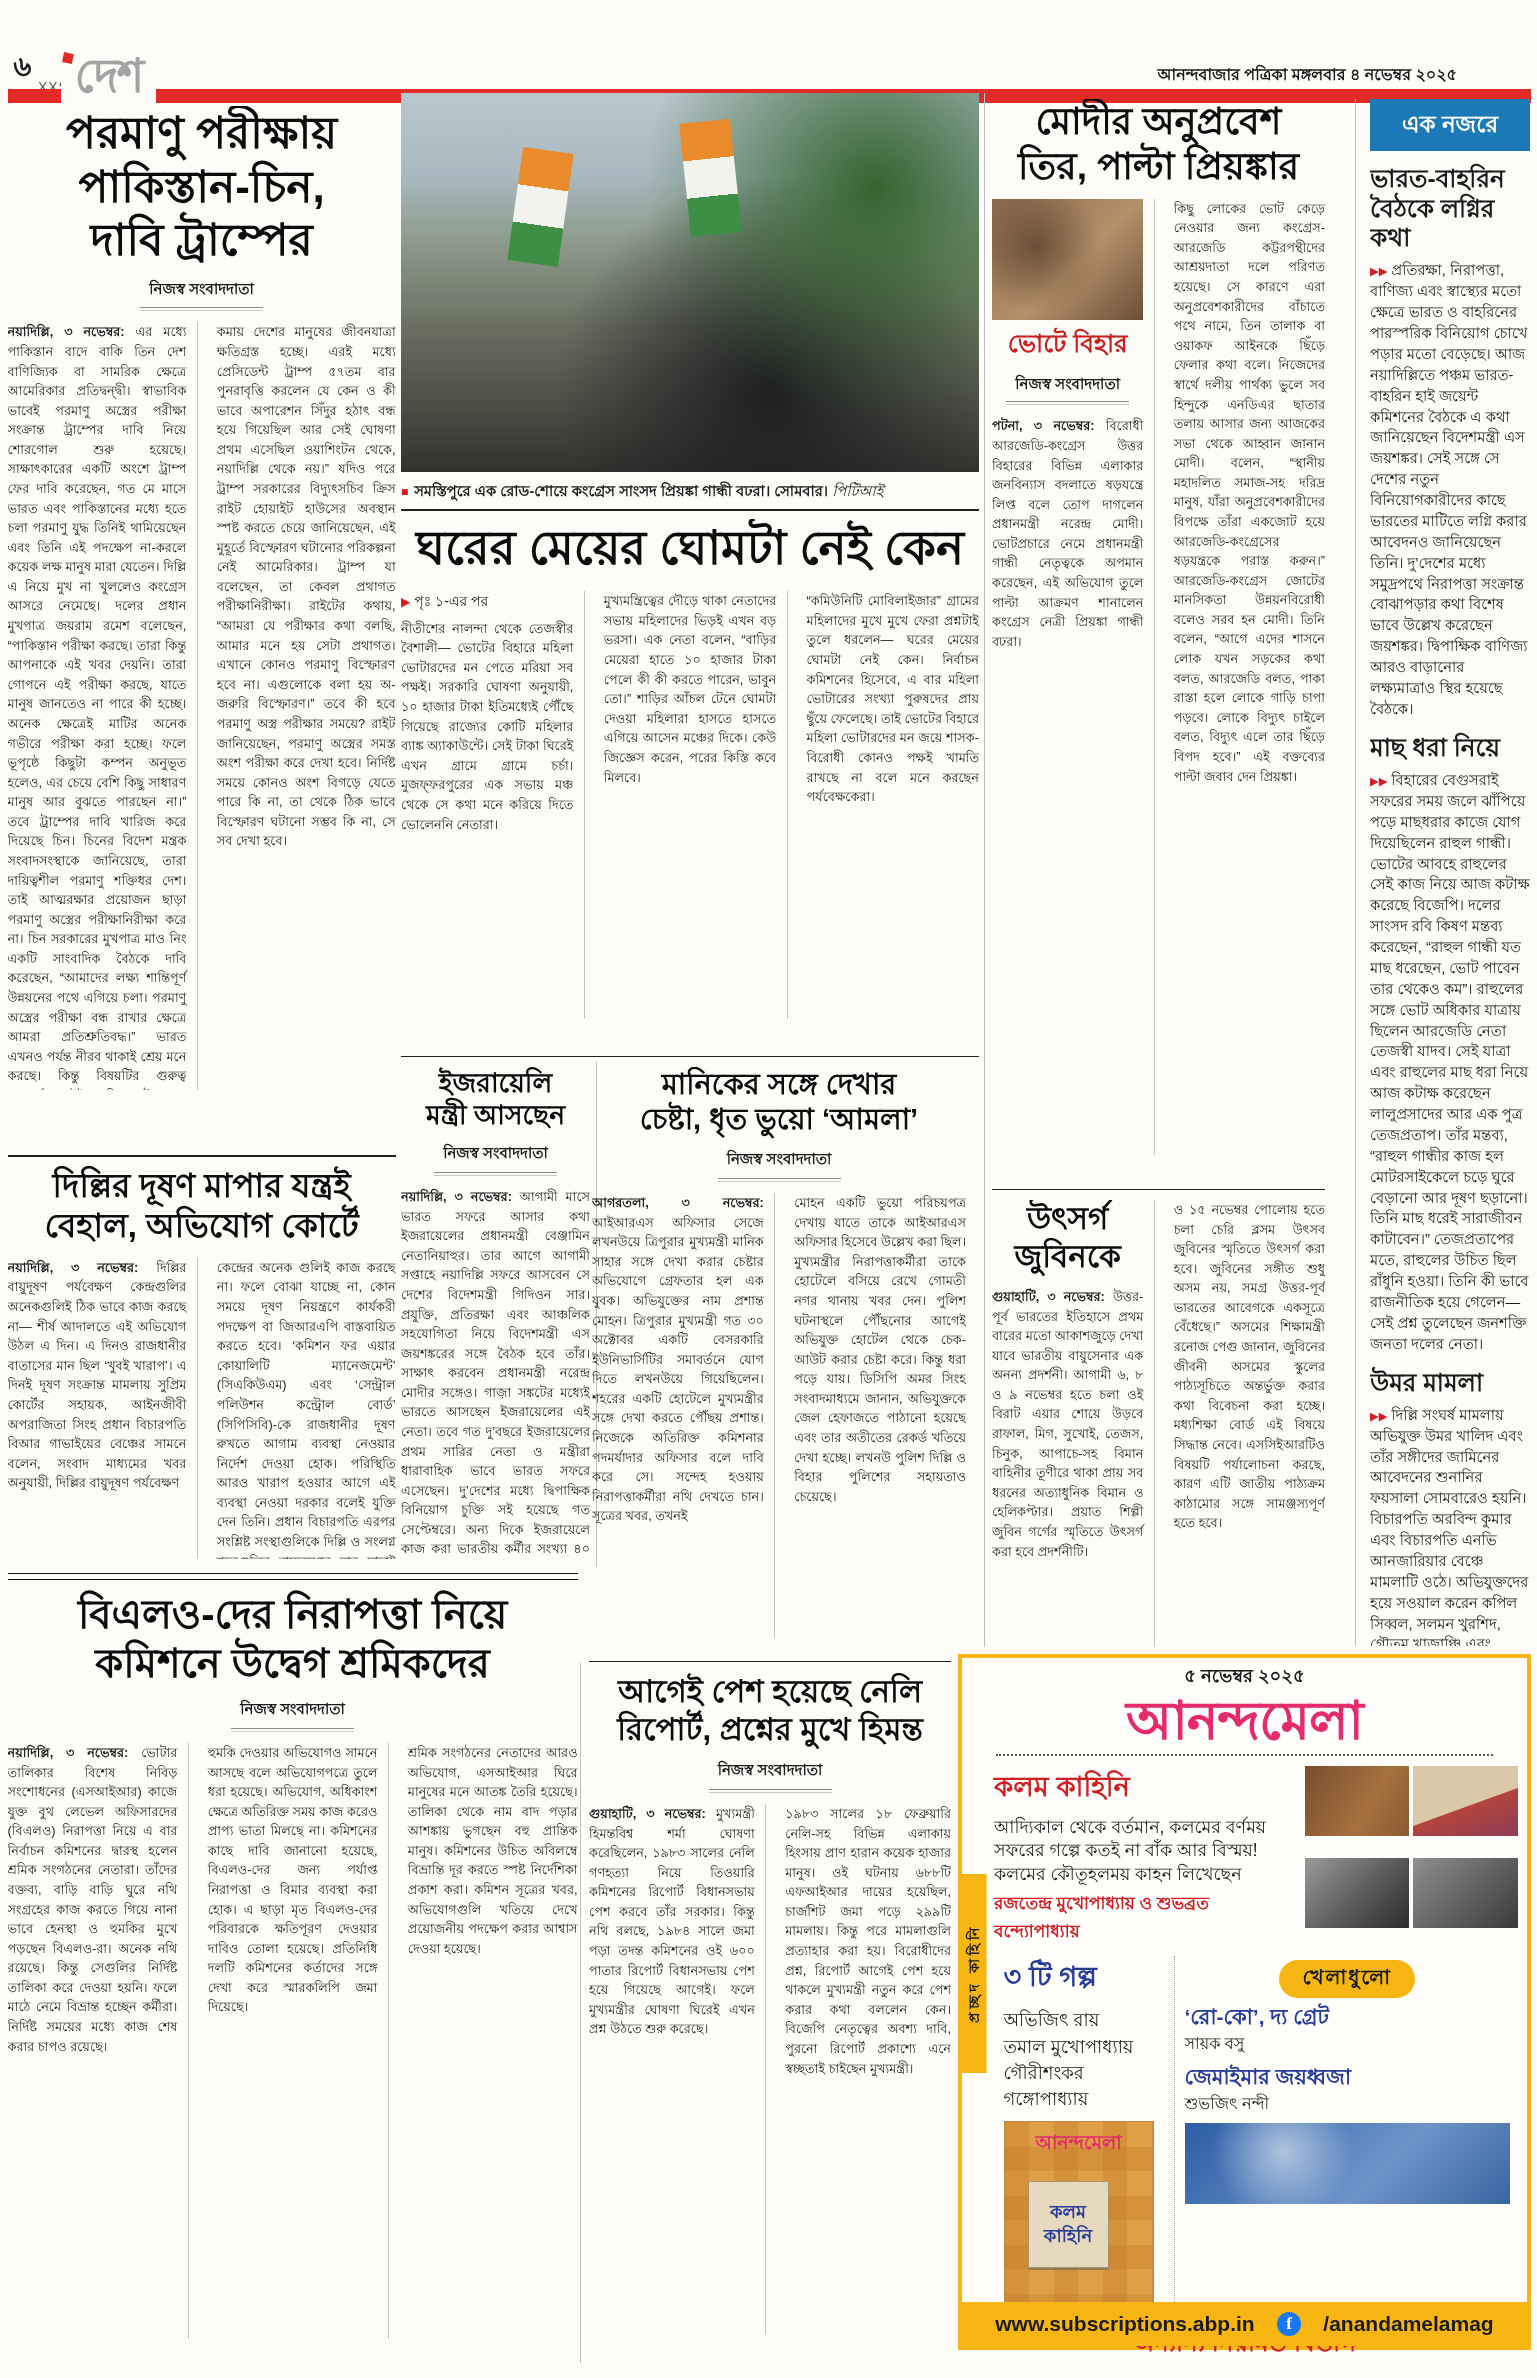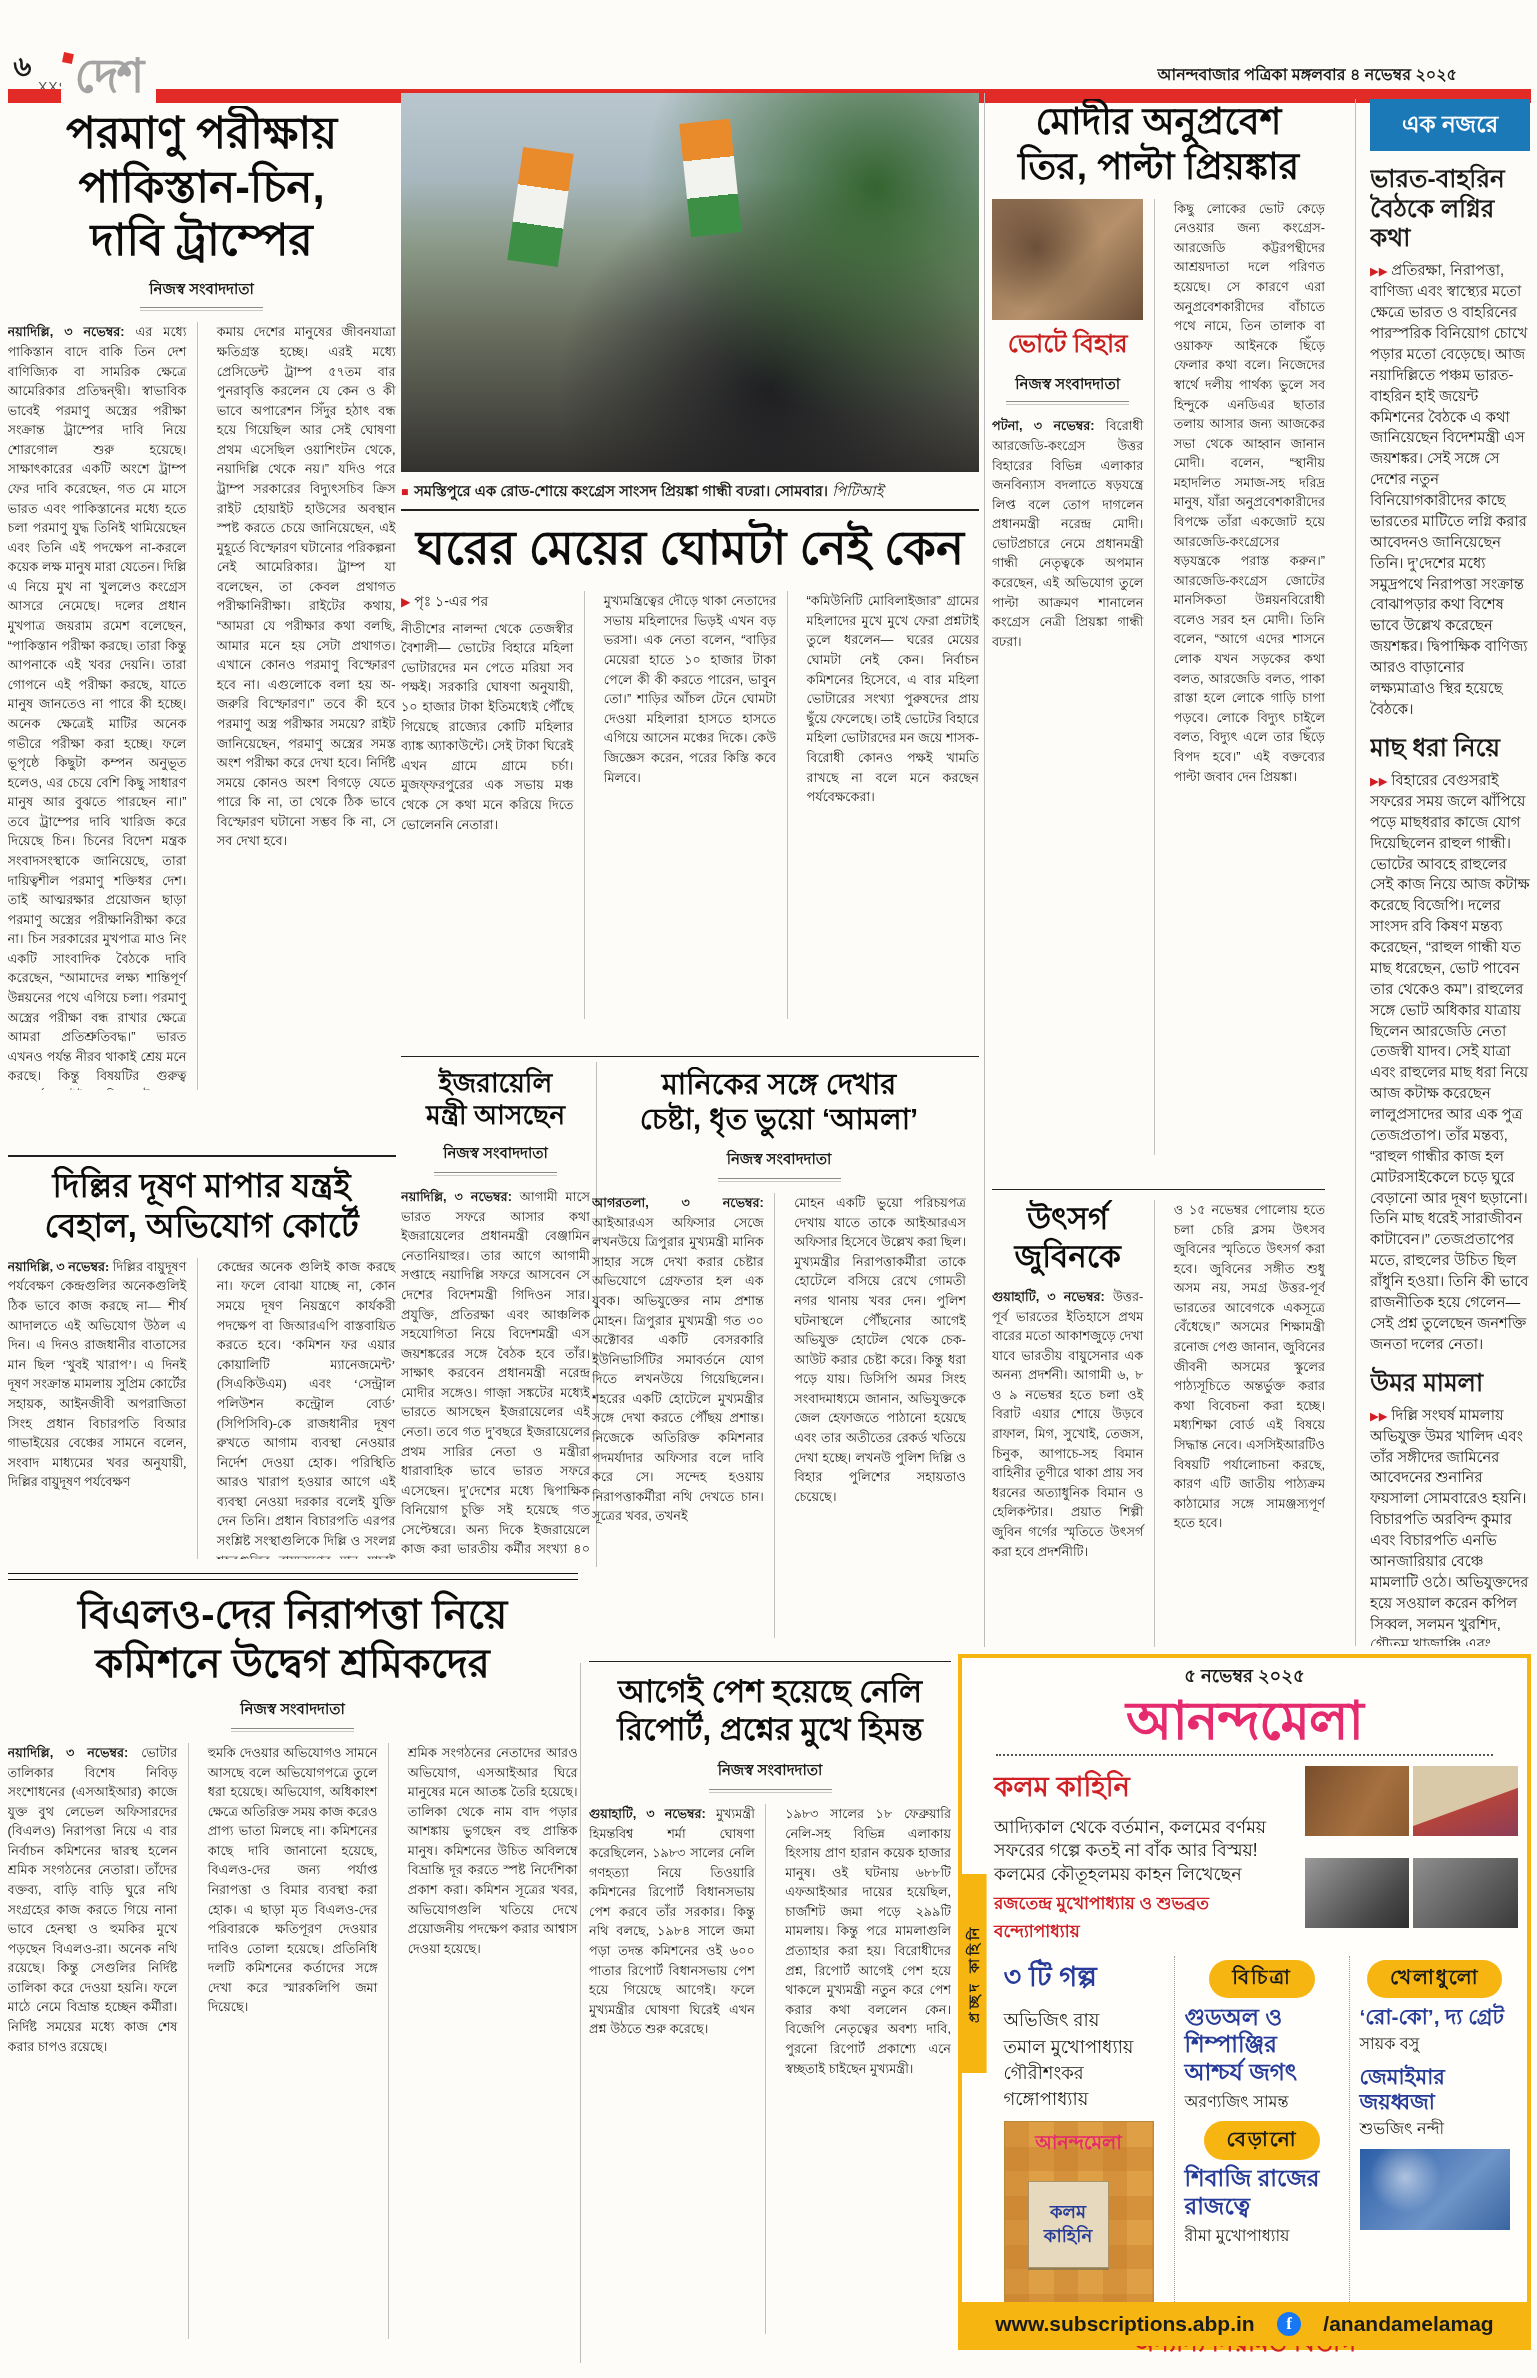--- a/index.html
+++ b/index.html
@@ -137,21 +137,21 @@
     <div class="cols" style="height:768px;">
       <div class="col"><span class="dl">নয়াদিল্লি, ৩ নভেম্বর:</span> <span>এর মধ্যে পাকিস্তান বাদে বাকি তিন দেশ বাণিজ্যিক বা সামরিক ক্ষেত্রে আমেরিকার প্রতিদ্বন্দ্বী। স্বাভাবিক ভাবেই পরমাণু অস্ত্রের পরীক্ষা সংক্রান্ত ট্রাম্পের দাবি নিয়ে শোরগোল শুরু হয়েছে। সাক্ষাৎকারের একটি অংশে ট্রাম্প ফের দাবি করেছেন, গত মে মাসে ভারত এবং পাকিস্তানের মধ্যে হতে চলা পরমাণু যুদ্ধ তিনিই থামিয়েছেন এবং তিনি এই পদক্ষেপ না-করলে কয়েক লক্ষ মানুষ মারা যেতেন। দিল্লি এ নিয়ে মুখ না খুললেও কংগ্রেস আসরে নেমেছে। দলের প্রধান মুখপাত্র জয়রাম রমেশ বলেছেন, “পাকিস্তান পরীক্ষা করছে। তারা কিন্তু আপনাকে এই খবর দেয়নি। তারা গোপনে এই পরীক্ষা করছে, যাতে মানুষ জানতেও না পারে কী হচ্ছে। অনেক ক্ষেত্রেই মাটির অনেক গভীরে পরীক্ষা করা হচ্ছে। ফলে ভূপৃষ্ঠে কিছুটা কম্পন অনুভূত হলেও, এর চেয়ে বেশি কিছু সাধারণ মানুষ আর বুঝতে পারছেন না।” তবে ট্রাম্পের দাবি খারিজ করে দিয়েছে চিন। চিনের বিদেশ মন্ত্রক সংবাদসংস্থাকে জানিয়েছে, তারা দায়িত্বশীল পরমাণু শক্তিধর দেশ। তাই আত্মরক্ষার প্রয়োজন ছাড়া পরমাণু অস্ত্রের পরীক্ষানিরীক্ষা করে না। চিন সরকারের মুখপাত্র মাও নিং একটি সাংবাদিক বৈঠকে দাবি করেছেন, “আমাদের লক্ষ্য শান্তিপূর্ণ উন্নয়নের পথে এগিয়ে চলা। পরমাণু অস্ত্রের পরীক্ষা বন্ধ রাখার ক্ষেত্রে আমরা প্রতিশ্রুতিবদ্ধ।” ভারত এখনও পর্যন্ত নীরব থাকাই শ্রেয় মনে করছে। কিন্তু বিষয়টির গুরুত্ব সম্পর্কে যথেষ্টই অবহিত সাউথ ব্লক। ট্রাম্প সাক্ষাৎকারে যে চার দেশের নাম করেছেন, সেগুলির</span></div>
       <div class="col">কমায় দেশের মানুষের জীবনযাত্রা ক্ষতিগ্রস্ত হচ্ছে। এরই মধ্যে প্রেসিডেন্ট ট্রাম্প ৫৭তম বার পুনরাবৃত্তি করলেন যে কেন ও কী ভাবে অপারেশন সিঁদুর হঠাৎ বন্ধ হয়ে গিয়েছিল আর সেই ঘোষণা প্রথম এসেছিল ওয়াশিংটন থেকে, নয়াদিল্লি থেকে নয়।” যদিও পরে ট্রাম্প সরকারের বিদ্যুৎসচিব ক্রিস রাইট হোয়াইট হাউসের অবস্থান স্পষ্ট করতে চেয়ে জানিয়েছেন, এই মুহূর্তে বিস্ফোরণ ঘটানোর পরিকল্পনা নেই আমেরিকার। ট্রাম্প যা বলেছেন, তা কেবল প্রথাগত পরীক্ষানিরীক্ষা। রাইটের কথায়, “আমরা যে পরীক্ষার কথা বলছি, আমার মনে হয় সেটা প্রথাগত। এখানে কোনও পরমাণু বিস্ফোরণ হবে না। এগুলোকে বলা হয় অ-জরুরি বিস্ফোরণ।” তবে কী হবে পরমাণু অস্ত্র পরীক্ষার সময়ে? রাইট জানিয়েছেন, পরমাণু অস্ত্রের সমস্ত অংশ পরীক্ষা করে দেখা হবে। নির্দিষ্ট সময়ে কোনও অংশ বিগড়ে যেতে পারে কি না, তা থেকে ঠিক ভাবে বিস্ফোরণ ঘটানো সম্ভব কি না, সে সব দেখা হবে।</div>
     </div>
   </div>
 
   <div class="rule-h" style="left:7.6px; top:1155px; width:388px;"></div>
   <div class="article" style="left:7.6px; top:1166px; width:388px; height:401px;">
     <div class="hl" style="font-size:33px;">দিল্লির দূষণ মাপার যন্ত্রই
 বেহাল, অভিযোগ কোর্টে</div>
-    <div class="cols" style="height:301px; margin-top:11.4px;font-family:Liberation Serif, serif;">
+    <div class="cols" style="height:301px; margin-top:11.4px;">
       <div class="col"><span class="dl">নয়াদিল্লি, ৩ নভেম্বর:</span> <span>দিল্লির বায়ুদূষণ পর্যবেক্ষণ কেন্দ্রগুলির অনেকগুলিই ঠিক ভাবে কাজ করছে না— শীর্ষ আদালতে এই অভিযোগ উঠল এ দিন। এ দিনও রাজধানীর বাতাসের মান ছিল ‘খুবই খারাপ’। এ দিনই দূষণ সংক্রান্ত মামলায় সুপ্রিম কোর্টের সহায়ক, আইনজীবী অপরাজিতা সিংহ প্রধান বিচারপতি বিআর গাভাইয়ের বেঞ্চের সামনে বলেন, সংবাদ মাধ্যমের খবর অনুযায়ী, দিল্লির বায়ুদূষণ পর্যবেক্ষণ</span></div>
       <div class="col"><span>কেন্দ্রের অনেক গুলিই কাজ করছে না। ফলে বোঝা যাচ্ছে না, কোন সময়ে দূষণ নিয়ন্ত্রণে কার্যকরী পদক্ষেপ বা জিআরএপি বাস্তবায়িত করতে হবে। ‘কমিশন ফর এয়ার কোয়ালিটি ম্যানেজমেন্ট’ (সিএকিউএম) এবং ‘সেন্ট্রাল পলিউশন কন্ট্রোল বোর্ড’ (সিপিসিবি)-কে রাজধানীর দূষণ রুখতে আগাম ব্যবস্থা নেওয়ার নির্দেশ দেওয়া হোক। পরিস্থিতি আরও খারাপ হওয়ার আগে এই ব্যবস্থা নেওয়া দরকার বলেই যুক্তি দেন তিনি। প্রধান বিচারপতি এরপর সংশ্লিষ্ট সংস্থাগুলিকে দিল্লি ও সংলগ্ন শহরগুলির বায়ুদূষণের মান যাচাই করে আদালতে রিপোর্ট দিতে বলেছেন।</span> </div>
     </div>
   </div>
 
   <div class="photo-main">
     <div class="flag f1"></div>
     <div class="flag f2"></div>
   </div>
   <div class="caption">
@@ -304,28 +304,20 @@
       <div class="ad-col ad-c1">
         <div class="ad-h-blue-big">৩ টি গল্প</div>
         <div class="ad-auth">অভিজিৎ রায়</div>
         <div class="ad-auth">তমাল মুখোপাধ্যায়</div>
         <div class="ad-auth">গৌরীশংকর গঙ্গোপাধ্যায়</div>
         <div class="ad-magcover">
           <div class="mini-logo">আনন্দমেলা</div>
           <div class="scroll">কলম কাহিনি</div>
         </div>
       </div>
-      <div class="ad-col ad-c2">
-        <span class="ad-pill">বিচিত্রা</span>
-        <div class="ad-t-blue" style="font-size:23px;">গুডঅল ও শিম্পাঞ্জির আশ্চর্য জগৎ</div>
-        <div class="ad-a">অরণ্যজিৎ সামন্ত</div>
-        <span class="ad-pill">বেড়ানো</span>
-        <div class="ad-t-blue" style="font-size:23px;">শিবাজি রাজের রাজত্বে</div>
-        <div class="ad-a">রীমা মুখোপাধ্যায়</div>
-      </div>
       <div class="ad-col ad-c3">
         <span class="ad-pill">খেলাধুলো</span>
         <div class="ad-t-blue">‘রো-কো’, দ্য গ্রেট</div>
         <div class="ad-a">সায়ক বসু</div>
         <div class="ad-t-blue">জেমাইমার জয়ধ্বজা</div>
         <div class="ad-a">শুভজিৎ নন্দী</div>
         <div class="ad-cricket"></div>
       </div>
     </div>
 

